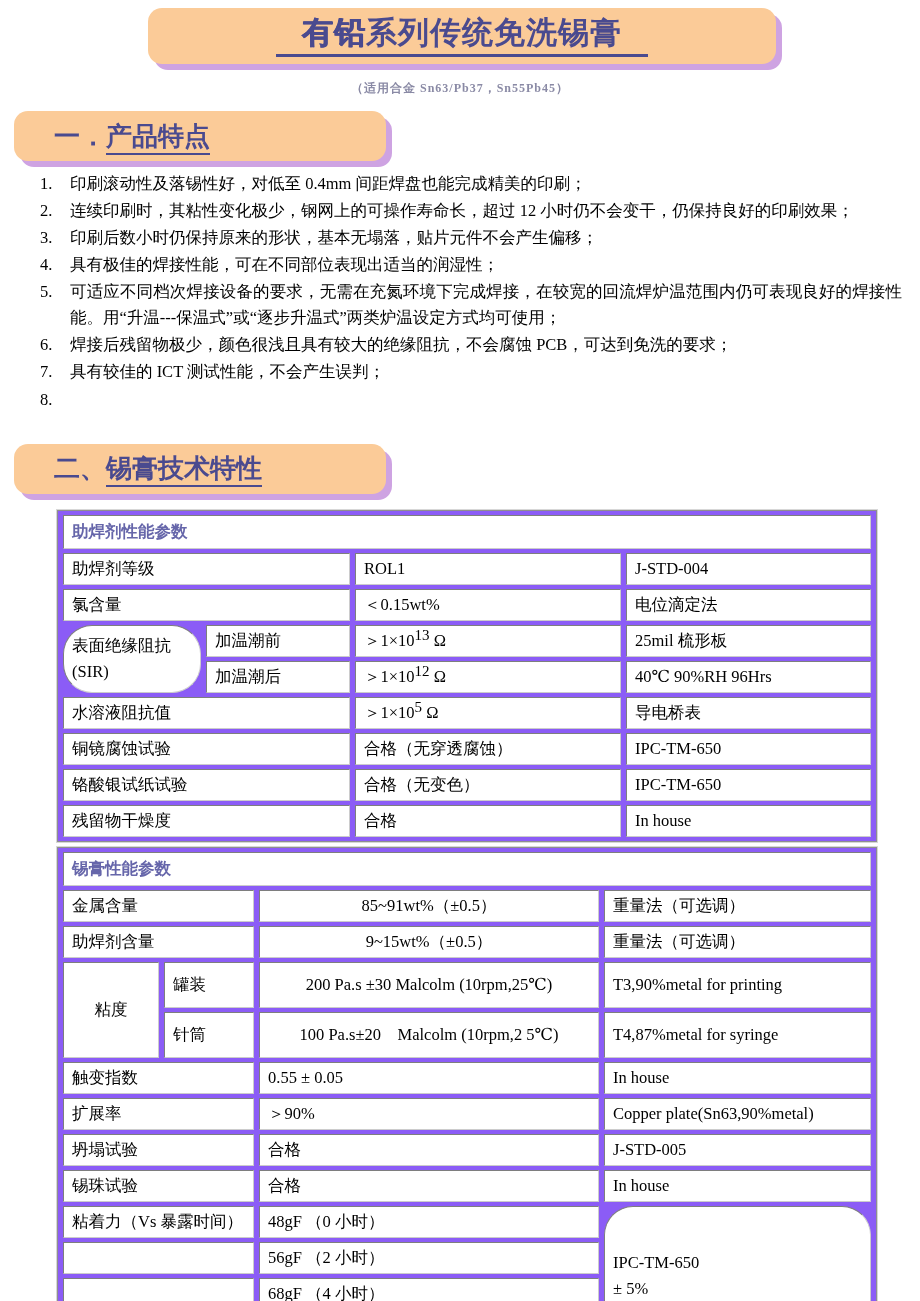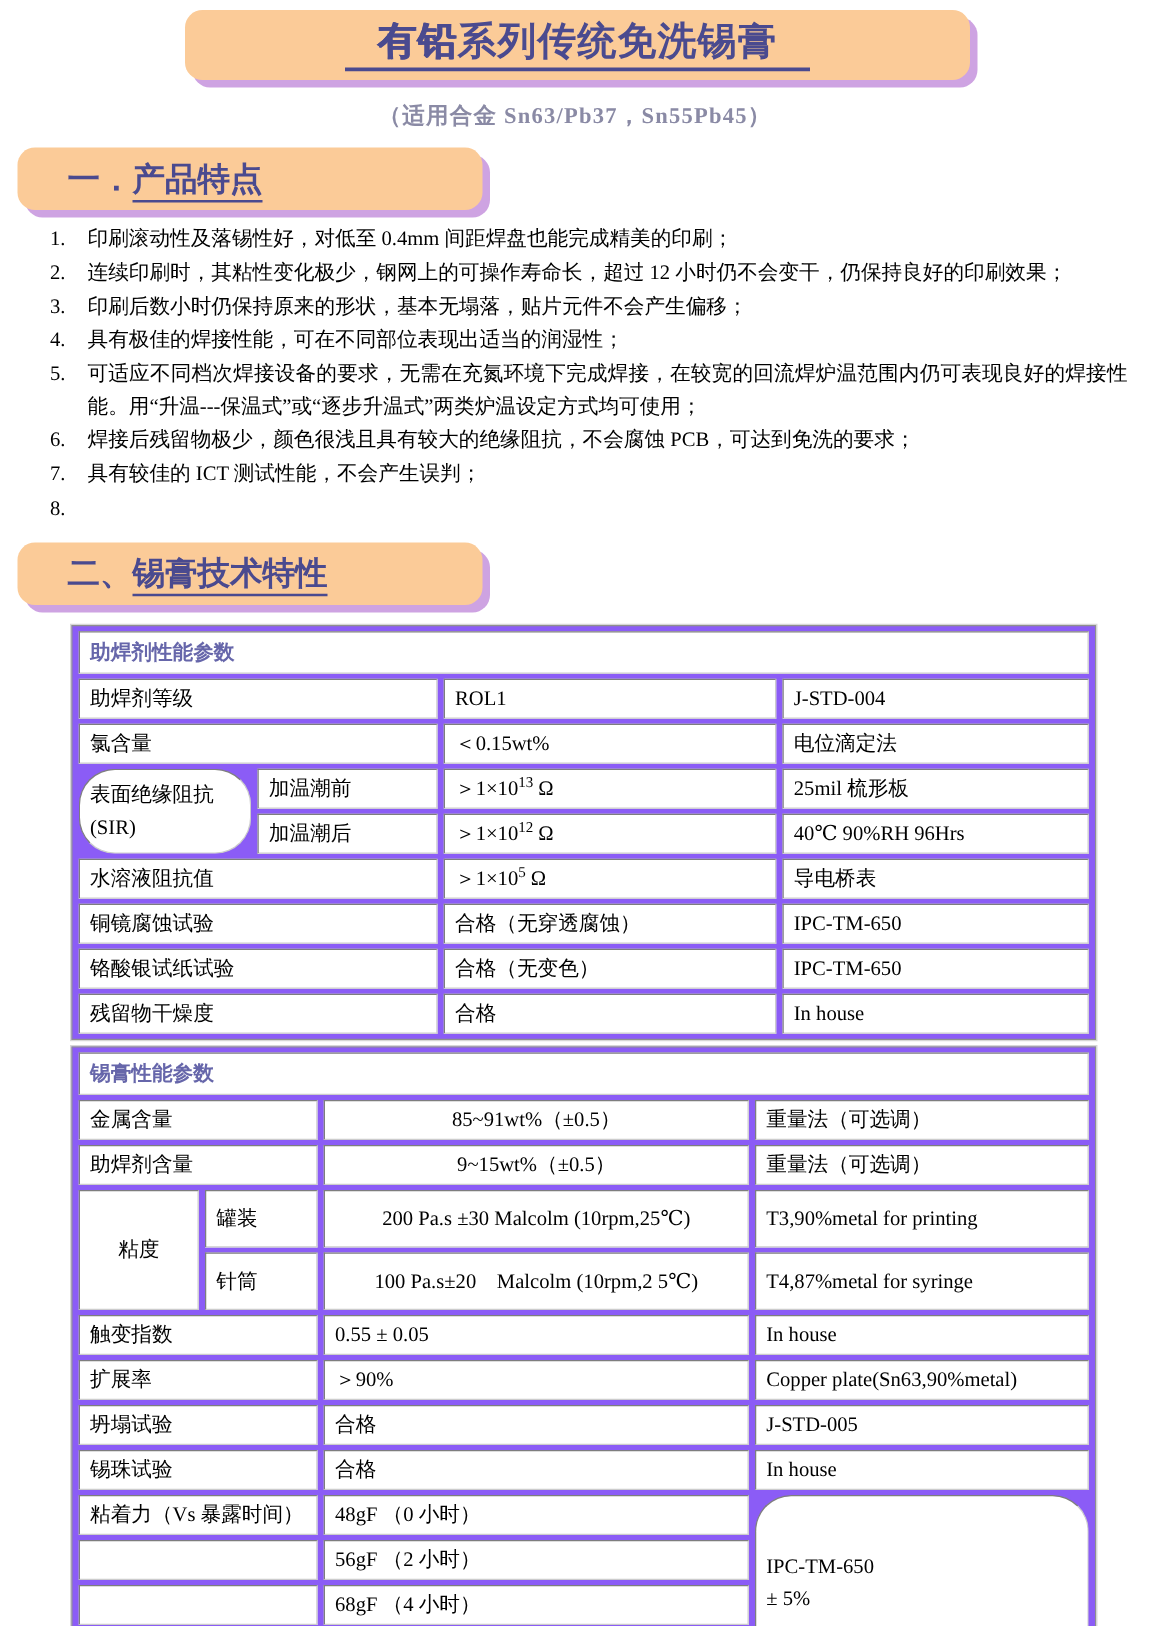--- a/index.html
+++ b/index.html
@@ -21,30 +21,30 @@
   .title-line{
     display:inline-block;
     font-size:31px;font-weight:bold;color:#4A4A8F;
     border-bottom:3px solid #4A4A8F;
     padding:0 26px 3px 26px;line-height:1.15;
     letter-spacing:1px;
   }
   .title-extra-bold{text-shadow:0.7px 0 0 #4A4A8F, -0.3px 0 0 #4A4A8F;}
   .subtitle{
     text-align:center;margin:10px 0 0 0;
-    font-size:18px;font-weight:bold;color:#8A8AA5;
+    font-size:12px;font-weight:bold;color:#8A8AA5;
     letter-spacing:1px;
   }
   .section-banner{
     width:372px;height:50px;margin-left:14px;
     display:flex;align-items:center;
     padding-left:40px;box-sizing:border-box;
   }
   .section-banner.one{margin-top:14px;}
-  .section-banner.two{margin-top:14px;}
+  .section-banner.two{margin-top:31px;}
   .section-heading{
     font-size:26px;font-weight:bold;color:#4A4A8F;white-space:nowrap;
   }
   .section-heading .ul{border-bottom:2px solid #4A4A8F;padding-bottom:2px;}
   
   .feature-list{margin:10px 18px 0 40px;}
   .feature-item{
     display:flex;align-items:flex-start;
     font-size:16.5px;line-height:1.58;margin:1px 0;
   }
@@ -68,21 +68,21 @@
     border:1px solid;
     border-color:#7e7e7e #cccccc #cccccc #7e7e7e;
     padding:2px 8px;height:26px;
     font-size:16.5px;vertical-align:middle;
     background:#fff;overflow:hidden;
   }
   td.sect-title{color:#6666AA;font-weight:bold;height:28px;}
   td.center{text-align:center;}
   td.pre{white-space:pre-line;line-height:1.55;border-radius:29px;}
   tr.tall td{height:40px;}
-  sup{font-size:12px;vertical-align:super;line-height:0;}
+  sup{font-size:15px;vertical-align:super;line-height:0;}
 </style>
 </head>
 <body>
 
 <div class="banner title-banner">
   <span class="title-line"><span class="title-extra-bold">有铅</span><span>系列传统免洗锡膏</span></span>
 </div>
 
 <div class="subtitle">（适用合金 Sn63/Pb37，Sn55Pb45）</div>
 

